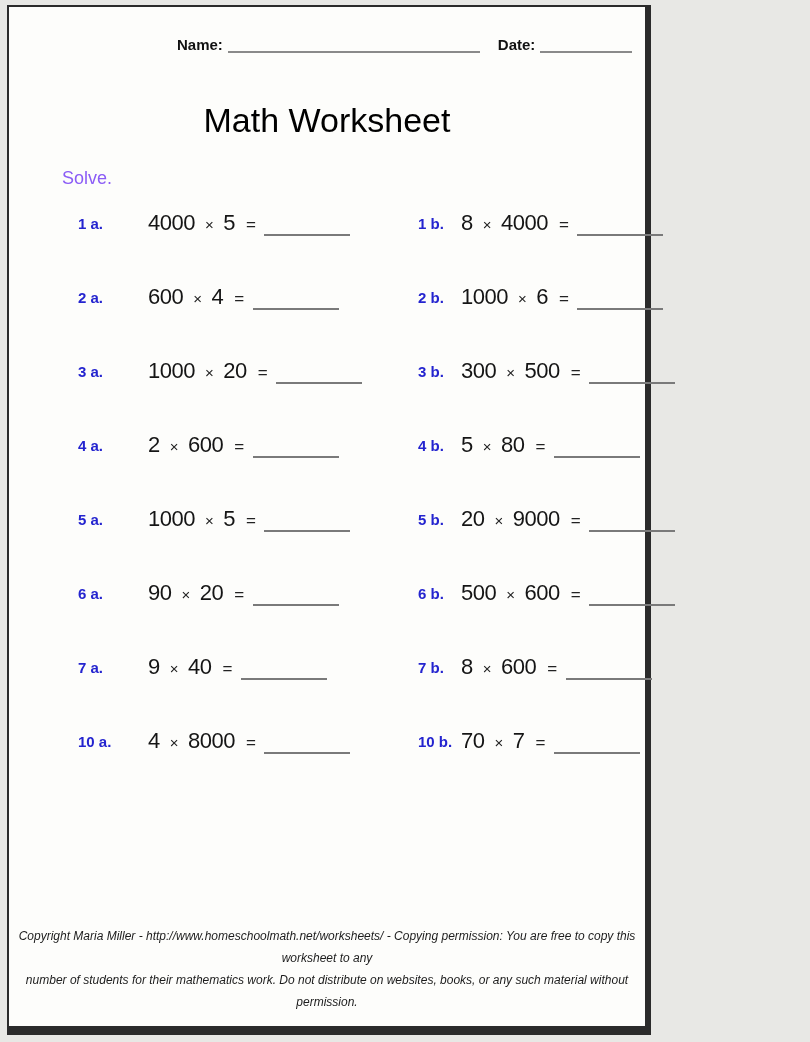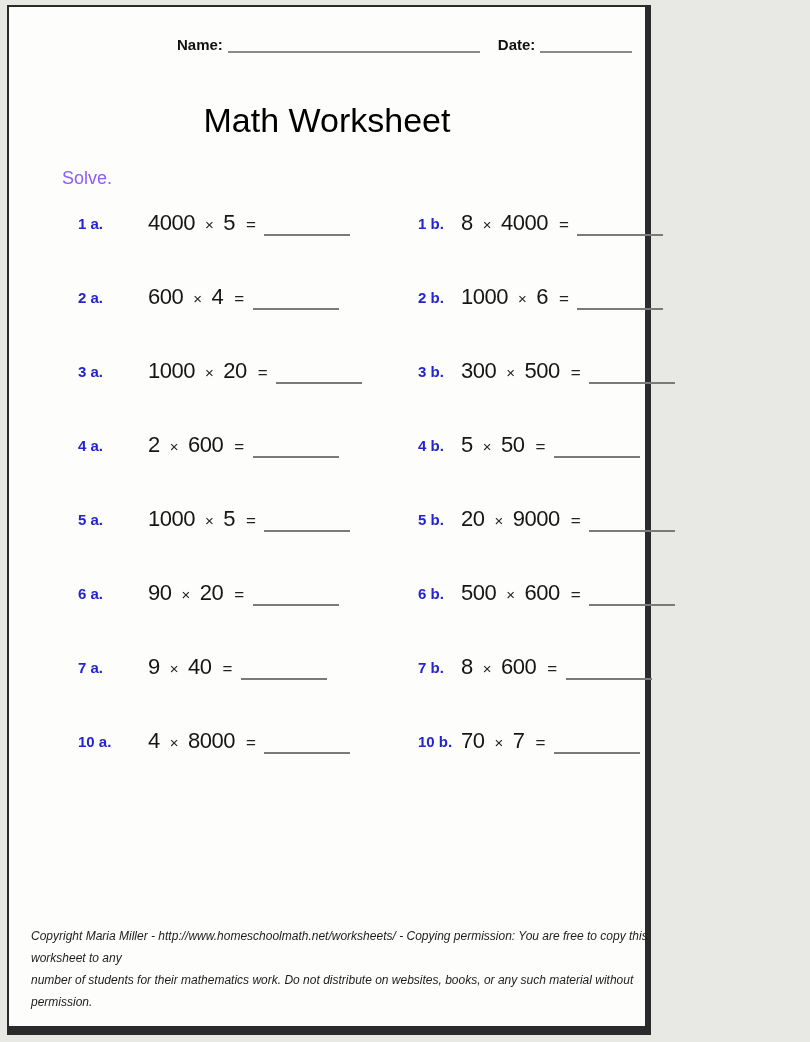--- a/index.html
+++ b/index.html
@@ -65,23 +65,23 @@
   .mult{font-size:15px;color:#222;margin:0 10px;}
   .eqs{font-size:17px;color:#222;margin-left:11px;}
   .answer-blank{
     display:inline-block;width:86px;height:20px;
     border-bottom:2px solid #7a7a7a;
     margin-left:9px;vertical-align:-6px;
   }
   
   .footer{
     position:absolute;bottom:13px;left:0;width:100%;
+    text-align:center;
     font-style:italic;font-size:12px;line-height:22px;
     color:#1c1c1c;
-    padding-left:22px;
   }
 </style>
 </head>
 <body>
 
 <div class="page">
 
   <div class="name-row">
     <span>Name:</span>
     <span class="write-line name-line"></span>
@@ -113,21 +113,21 @@
     <span class="peq"><span class="factor1">1000</span><span class="mult">×</span><span class="factor2">20</span><span class="eqs">=</span><span class="answer-blank"></span></span>
   </span><span class="pcell col-b">
     <span class="pnum">3 b.</span>
     <span class="peq"><span class="factor1">300</span><span class="mult">×</span><span class="factor2">500</span><span class="eqs">=</span><span class="answer-blank"></span></span>
   </span></div>
       <div class="prow"><span class="pcell col-a">
     <span class="pnum">4 a.</span>
     <span class="peq"><span class="factor1">2</span><span class="mult">×</span><span class="factor2">600</span><span class="eqs">=</span><span class="answer-blank"></span></span>
   </span><span class="pcell col-b">
     <span class="pnum">4 b.</span>
-    <span class="peq"><span class="factor1">5</span><span class="mult">×</span><span class="factor2">50</span><span class="eqs">=</span><span class="answer-blank"></span></span>
+    <span class="peq"><span class="factor1">5</span><span class="mult">×</span><span class="factor2">80</span><span class="eqs">=</span><span class="answer-blank"></span></span>
   </span></div>
       <div class="prow"><span class="pcell col-a">
     <span class="pnum">5 a.</span>
     <span class="peq"><span class="factor1">1000</span><span class="mult">×</span><span class="factor2">5</span><span class="eqs">=</span><span class="answer-blank"></span></span>
   </span><span class="pcell col-b">
     <span class="pnum">5 b.</span>
     <span class="peq"><span class="factor1">20</span><span class="mult">×</span><span class="factor2">9000</span><span class="eqs">=</span><span class="answer-blank"></span></span>
   </span></div>
       <div class="prow"><span class="pcell col-a">
     <span class="pnum">6 a.</span>

